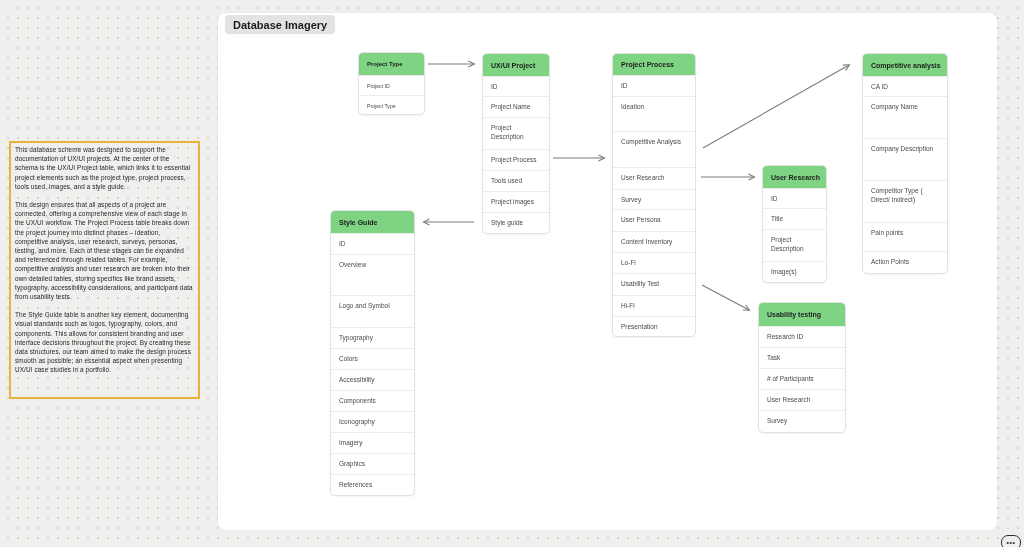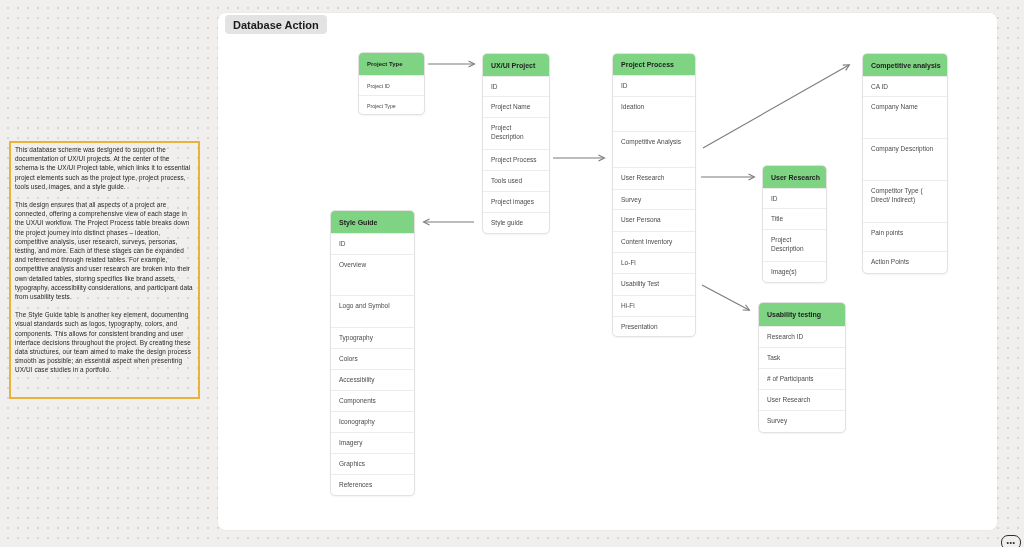--- a/index.html
+++ b/index.html
@@ -66,21 +66,21 @@
     font-size:7px; font-weight:700; color:#2e2e2e; letter-spacing:0.5px;
   }
 </style>
 </head>
 <body>
 
 <div class="page">
 
   <div class="canvas"></div>
 
-  <div class="title-pill">Database Action</div>
+  <div class="title-pill">Database Imagery</div>
 
   <div class="note">
     <p>This database scheme was designed to support the documentation of UX/UI projects. At the center of the schema is the UX/UI Project table, which links it to essential project elements such as the project type, project process, tools used, images, and a style guide.</p>
     <p>This design ensures that all aspects of a project are connected, offering a comprehensive view of each stage in the UX/UI workflow.  The Project Process table breaks down the project journey into distinct phases – ideation, competitive analysis, user research, surveys, personas, testing, and more. Each of these stages can be expanded and referenced through related tables. For example, competitive analysis and user research are broken into their own detailed tables, storing specifics like brand assets, typography, accessibility considerations, and participant data from usability tests.</p>
     <p>The Style Guide table is another key element, documenting visual standards such as logos, typography, colors, and components. This allows for consistent branding and user interface decisions throughout the project. By creating these data structures, our team aimed to make the design process smooth as possible; an essential aspect when presenting UX/UI case studies in a portfolio.</p>
   </div>
 
   <svg id="arrows-svg" width="1024" height="547" viewBox="0 0 1024 547">
     <defs>
       <marker id="ah" markerWidth="10" markerHeight="10" refX="6.5" refY="4" orient="auto" markerUnits="userSpaceOnUse">

